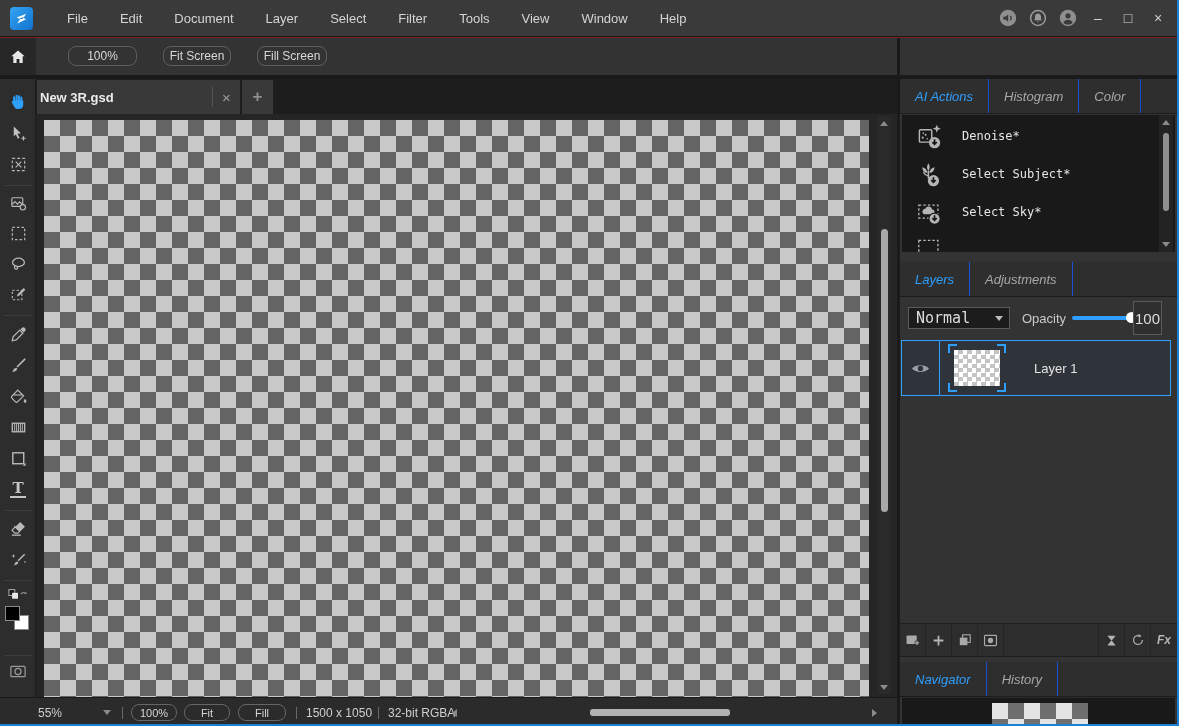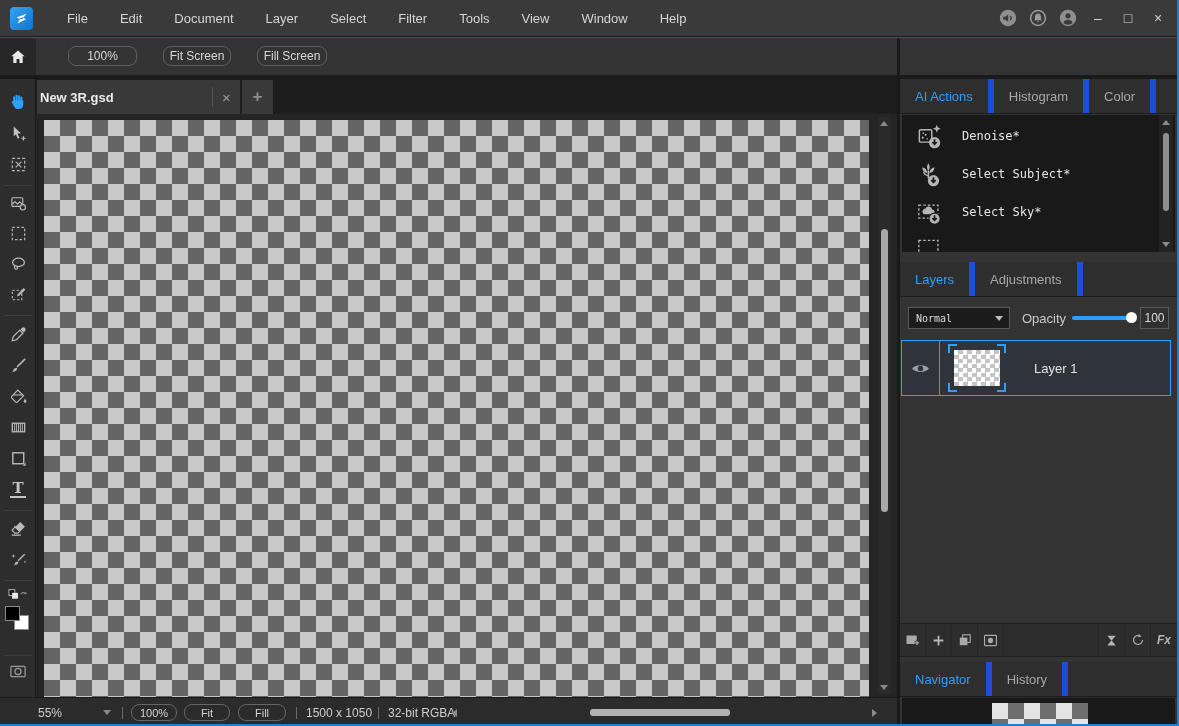--- a/index.html
+++ b/index.html
@@ -1,18 +1,18 @@
 <!DOCTYPE html>
 <html><head>
 <meta charset="utf-8">
 <style>
   * { margin:0; padding:0; box-sizing:border-box; }
   html,body { background:#0d0d0d; }
   body { font-family:"Liberation Sans", sans-serif; }
-  .window { position:relative; width:1179px; height:726px; background:#be185d; overflow:hidden; }
+  .window { position:relative; width:1179px; height:726px; background:#7f1d1d; overflow:hidden; }
   .abs { position:absolute; }
 
   
   .menubar { position:absolute; left:0; top:0; right:0; height:37px; background:#3a3a3a; display:flex; align-items:center; border-bottom:1px solid #1a1a1a; }
   .logo { width:23px; height:23px; margin-left:10px; margin-right:18px; border-radius:4px; background:linear-gradient(135deg,#35a4f4,#1173cd); display:flex; align-items:center; justify-content:center; }
   .menu-item { padding:0 16px; height:100%; display:flex; align-items:center; font-size:13px; color:#d3d5d7; cursor:default; }
   .mb-right { margin-left:auto; display:flex; align-items:center; }
   .circle-icon { width:22px; height:22px; margin:0 4px; display:flex; align-items:center; justify-content:center; }
   .win-btn { width:30px; height:26px; display:flex; align-items:center; justify-content:center; color:#d2d2d2; font-size:14px; }
   .win-btn.close { margin-right:6px; }
@@ -58,39 +58,39 @@
   .statusbar { left:0; top:697px; width:897px; height:29px; background:#2b2b2b; border-top:1px solid #191919; font-size:12px; color:#cfcfcf; }
   .sb { position:absolute; top:0; height:29px; display:flex; align-items:center; }
   .sb-sep { position:absolute; top:9px; width:1px; height:12px; background:#6a6a6a; }
   .sb-btn { position:absolute; top:6px; height:17px; border:1px solid #666; border-radius:8px; display:flex; align-items:center; justify-content:center; font-size:11px; color:#d5d5d5; }
   .hs-track { position:absolute; left:468px; top:11px; width:398px; height:8px; }
   .hs-thumb { position:absolute; left:122px; top:0; width:140px; height:7px; background:#b2b2b2; border-radius:3px; }
 
   
   .rpanel { left:900px; top:79px; width:277px; height:647px; background:#333; }
   .ptabs { position:absolute; left:0; width:100%; height:35px; background:#2e2e2e; display:flex; border-bottom:1px solid #1c1c1c; }
-  .ptab { height:100%; display:flex; align-items:center; padding:0 15px; font-size:13px; color:#a8a8a8; border-right:6px solid #1d4ed8; }
+  .ptab { height:100%; display:flex; align-items:center; padding:0 15px; font-size:13px; color:#a8a8a8; border-right:1px solid #1d4ed8;font-style:italic; }
   .ptab.active { color:#2e9fff; }
   .ailist { position:absolute; left:2px; top:36px; width:273px; height:137px; background:#191919; overflow:hidden; }
   .airow { position:absolute; left:0; width:100%; height:38px; display:flex; align-items:center; }
   .airow .ic { width:30px; margin-left:12px; display:flex; justify-content:center; }
   .airow .lbl { margin-left:18px; font-family:"DejaVu Sans Mono", monospace; font-size:12px; color:#e6e6e6; }
   .aiscroll { position:absolute; right:2px; top:0; width:14px; height:137px; background:#232323; }
   .aiscroll .up { position:absolute; left:3px; top:5px; }
   .aiscroll .down { position:absolute; left:3px; bottom:5px; }
   .aithumb { position:absolute; left:4px; top:18px; width:6px; height:78px; background:#8f8f8f; border-radius:3px; }
 
   .blend-row { position:absolute; left:0; top:217px; width:100%; height:44px; display:flex; align-items:center; }
   .dropdown { position:absolute; left:8px; width:102px; height:22px; background:#1c1c1c; border:1px solid #5a5a5a; display:flex; align-items:center; }
-  .dropdown .val { flex:1; padding-left:7px; font-family:"DejaVu Sans Mono", monospace; font-size:10px; color:#ddd; }
+  .dropdown .val { flex:1; padding-left:7px; font-family:"DejaVu Sans Mono", monospace; font-size:15px; color:#ddd; }
   .dd-caret { margin-right:6px; width:0; height:0; border-left:4px solid transparent; border-right:4px solid transparent; border-top:5px solid #bbb; }
   .opacity-lbl { position:absolute; left:122px; font-size:13px; color:#c9c9c9; }
   .slider { position:absolute; left:172px; width:62px; height:4px; background:#2e9fff; border-radius:2px; }
   .slider .knob { position:absolute; right:-3px; top:-4px; width:11px; height:11px; border-radius:50%; background:#fff; }
-  .op-box { position:absolute; left:240px; width:29px; height:22px; border:1px solid #5a5a5a; background:#2f2f2f; display:flex; align-items:center; justify-content:center; font-size:12px; color:#ddd; }
+  .op-box { position:absolute; left:233px; width:29px; height:34px; border:1px solid #5a5a5a; background:#2f2f2f; display:flex; align-items:center; justify-content:center; font-size:15px; color:#ddd; }
 
   .layer-row { position:absolute; left:1px; top:261px; width:270px; height:56px; background:#2f343a; border:1px solid #2e9fff; display:flex; align-items:center; }
   .eye-cell { width:38px; height:100%; display:flex; align-items:center; justify-content:center; border-right:1px solid #2e9fff; }
   .thumb-wrap { position:relative; width:62px; height:48px; margin-left:6px; display:flex; align-items:center; justify-content:center; }
   .layer-thumb { width:46px; height:36px; background:repeating-conic-gradient(#c4c4c4 0% 25%, #ffffff 0% 50%) 0 0 / 9px 9px #fff; }
   .corner { position:absolute; width:9px; height:9px; border:2px solid #2e9fff; }
   .c-tl { left:2px; top:0; border-right:none; border-bottom:none; }
   .c-tr { right:2px; top:0; border-left:none; border-bottom:none; }
   .c-bl { left:2px; bottom:0; border-right:none; border-top:none; }
   .c-br { right:2px; bottom:0; border-left:none; border-top:none; }

